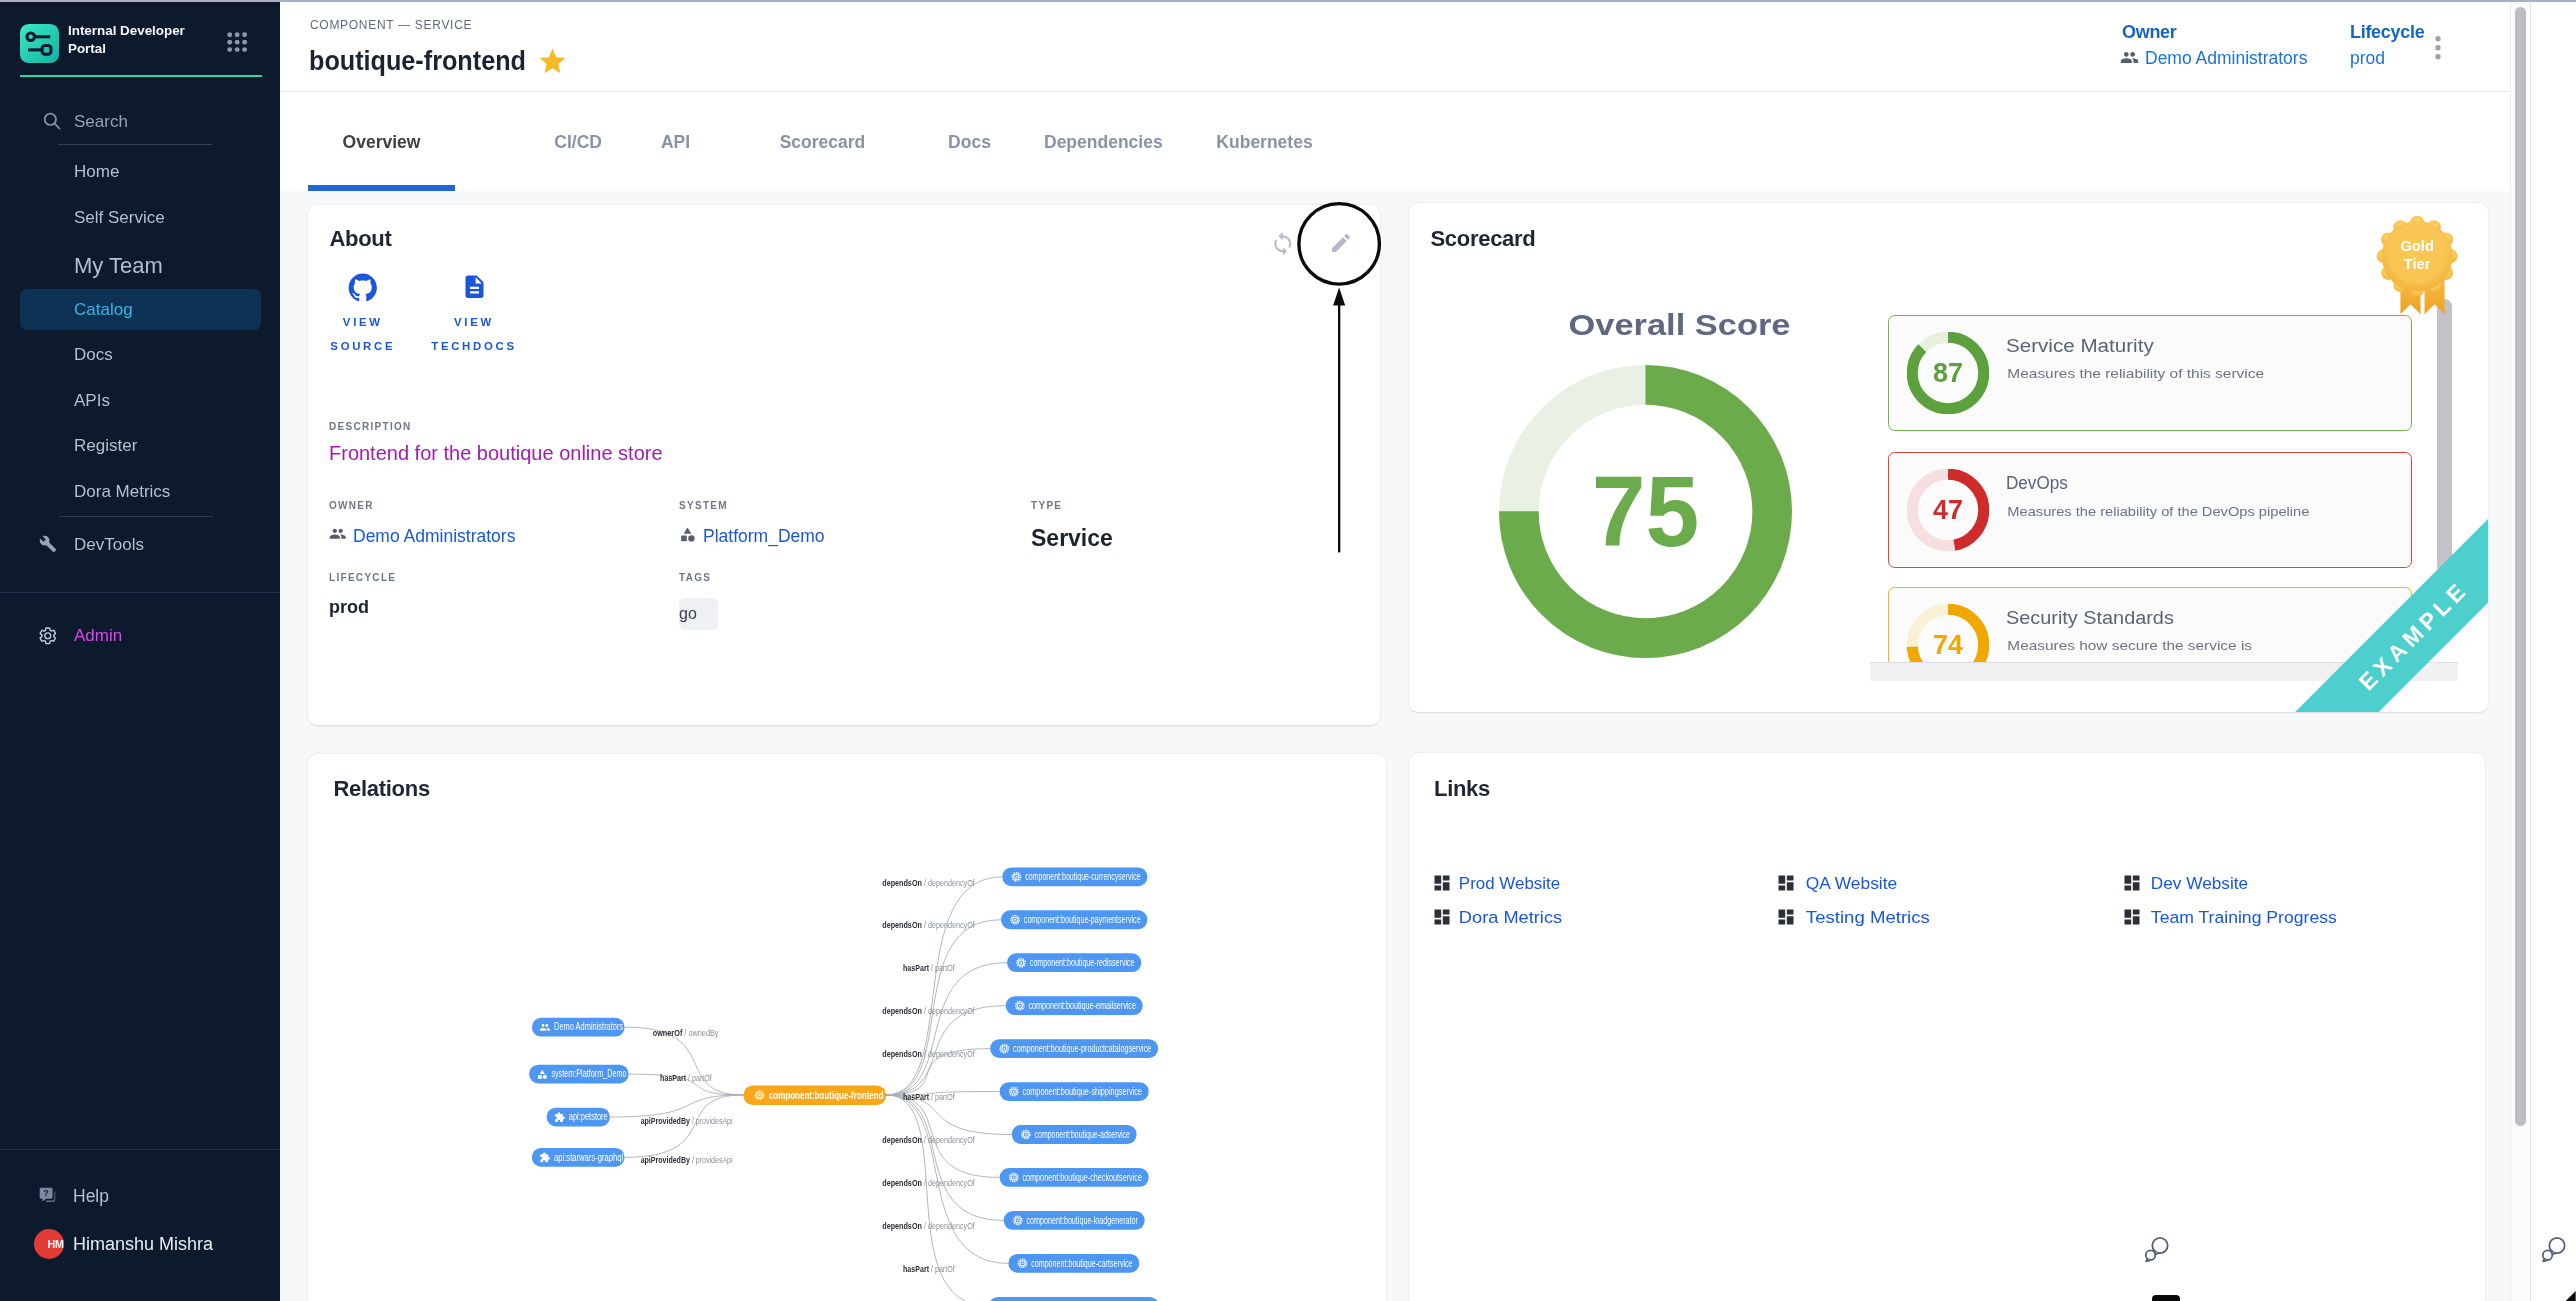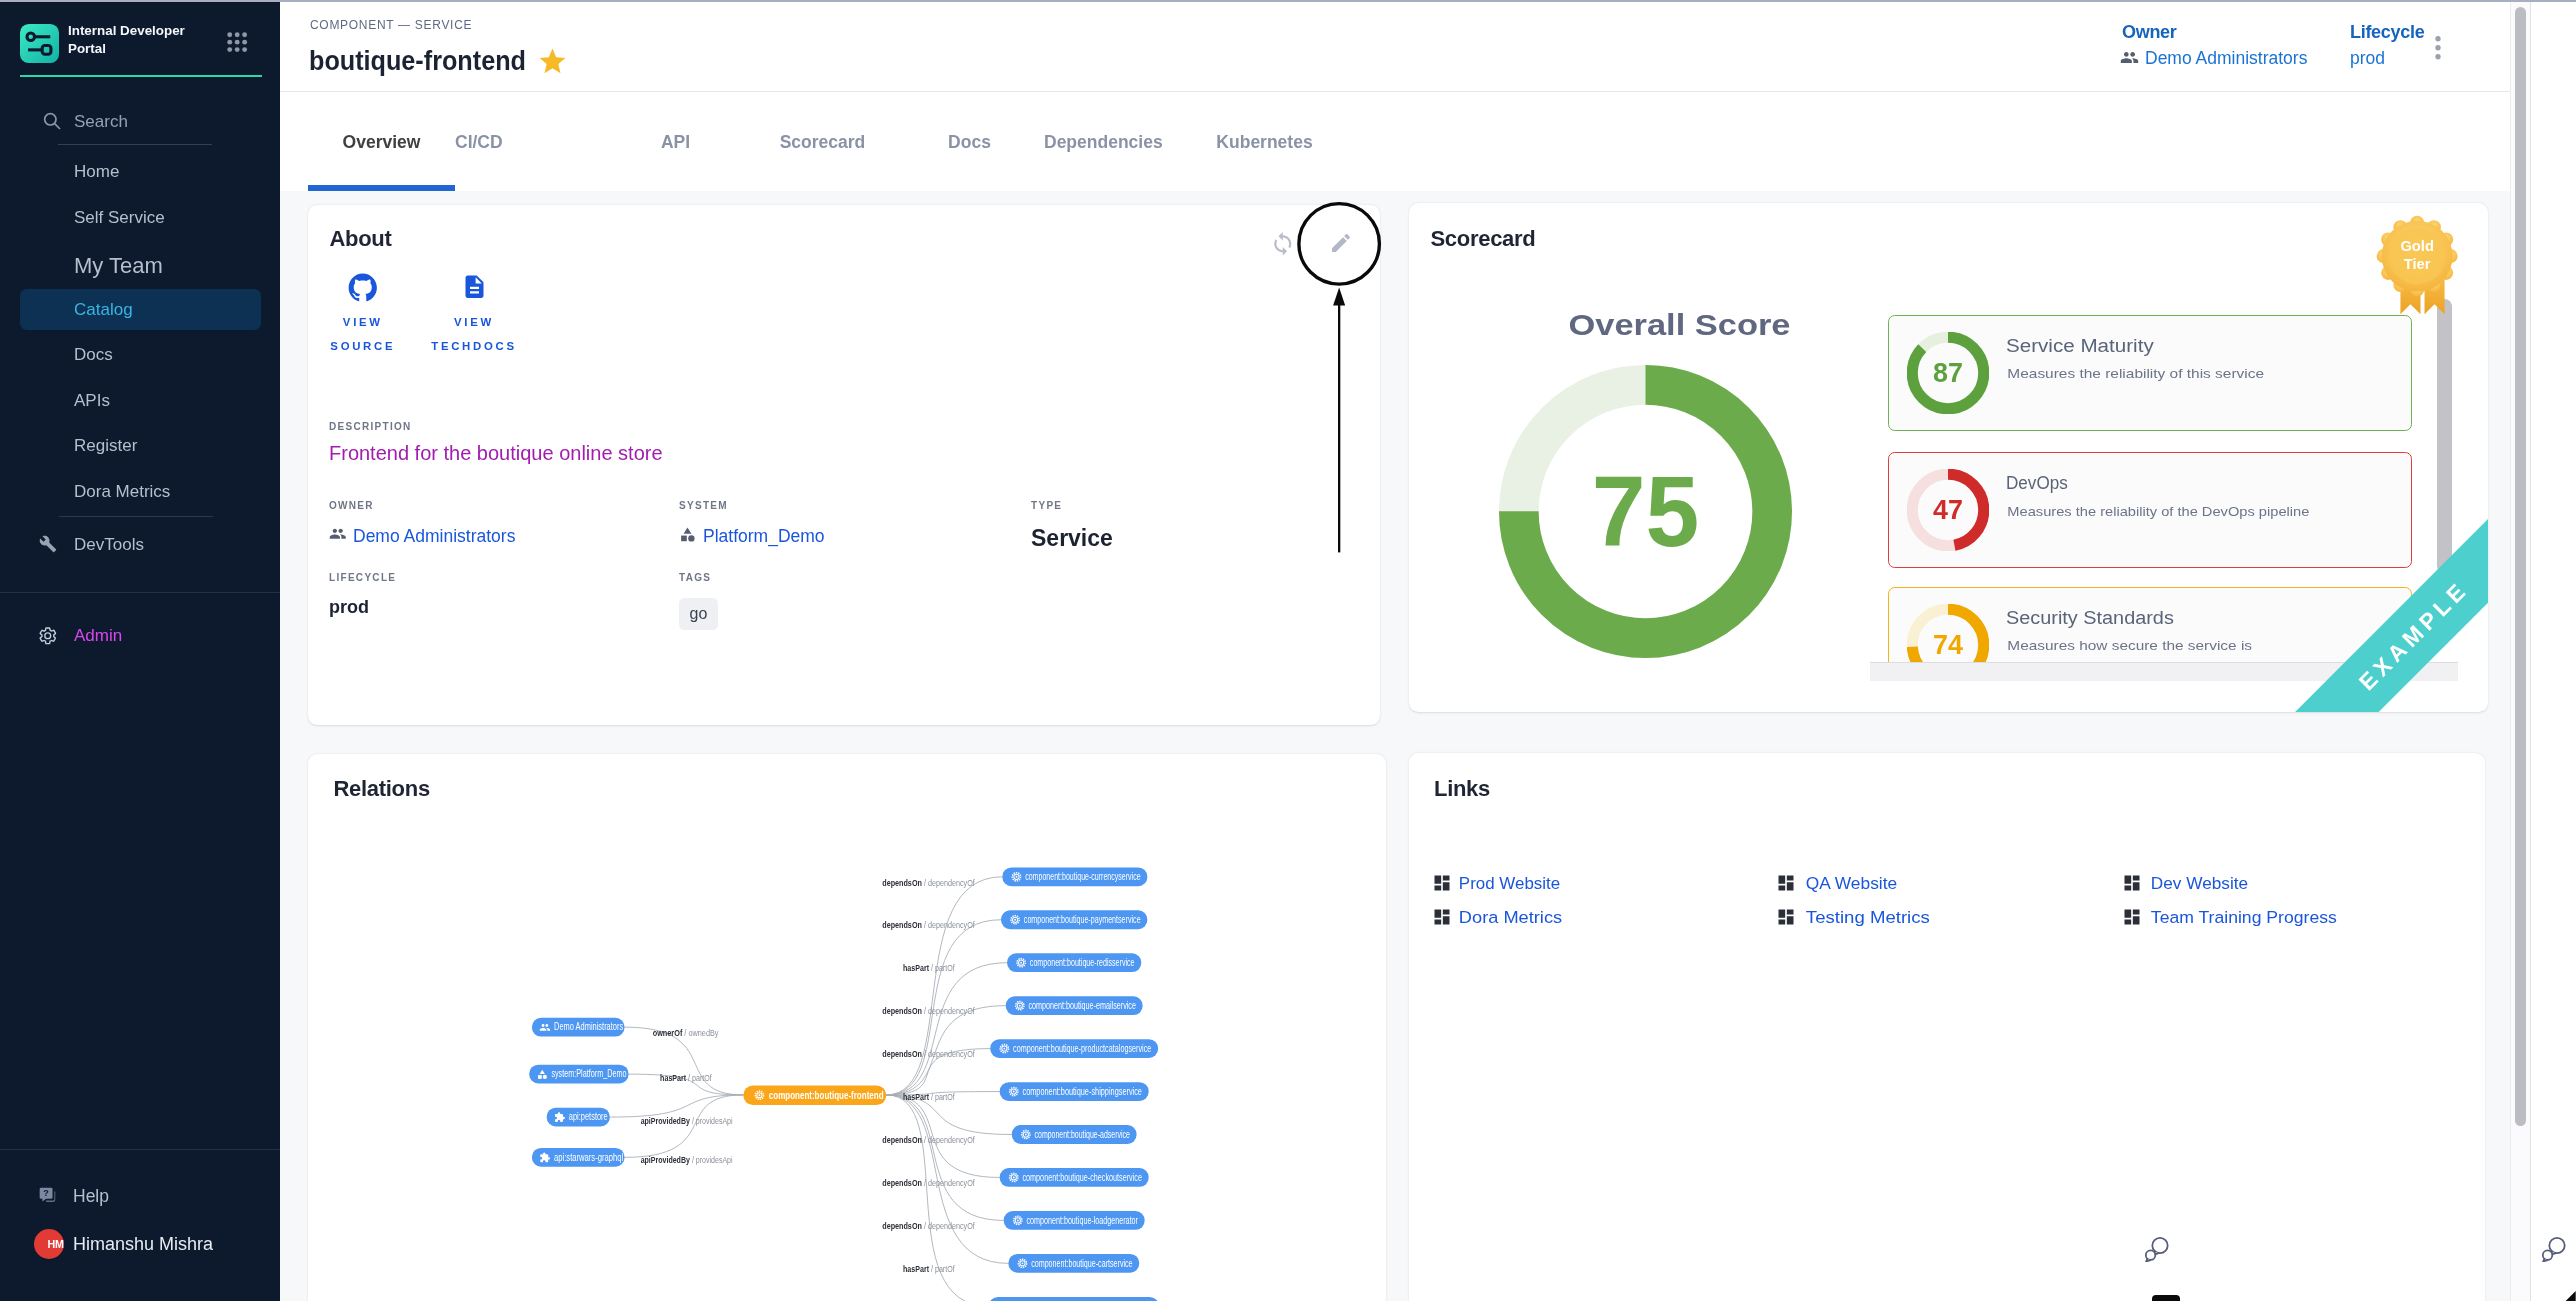--- a/index.html
+++ b/index.html
@@ -94,21 +94,21 @@
 <div class="abs" style="left:2350px;top:48px;font-size:17.5px;color:#1a73d4">prod</div>
 <svg class="abs" style="left:2435px;top:36px" width="6" height="23.5" viewBox="0 0 9 35">
     <g fill="#9aa0ad">
       <circle cx="4.5" cy="4" r="4"></circle>
       <circle cx="4.5" cy="17.5" r="4"></circle>
       <circle cx="4.5" cy="31" r="4"></circle>
     </g>
   </svg>
 <div class="abs" style="left:280px;top:92px;width:2296px;height:99px;background:#fff"></div>
 <div class="abs" style="left:308px;top:132px;width:147px;text-align:center;font-size:17.5px;font-weight:700;color:#404040">Overview</div>
-<div class="abs" style="left:455px;top:132px;width:147px;text-align:left;font-size:17.5px;font-weight:700;color:#8a93a5">CI/CD</div>
+<div class="abs" style="left:455px;top:132px;width:147px;text-align:right;font-size:17.5px;font-weight:700;color:#8a93a5">CI/CD</div>
 <div class="abs" style="left:602px;top:132px;width:147px;text-align:center;font-size:17.5px;font-weight:700;color:#8a93a5">API</div>
 <div class="abs" style="left:749px;top:132px;width:147px;text-align:center;font-size:17.5px;font-weight:700;color:#8a93a5">Scorecard</div>
 <div class="abs" style="left:896px;top:132px;width:147px;text-align:center;font-size:17.5px;font-weight:700;color:#8a93a5">Docs</div>
 <div class="abs" style="left:1044px;top:132px;width:147px;font-size:17.5px;font-weight:700;color:#8a93a5">Dependencies</div>
 <div class="abs" style="left:1191px;top:132px;width:147px;text-align:center;font-size:17.5px;font-weight:700;color:#8a93a5">Kubernetes</div>
 <div class="abs" style="left:308px;top:185px;width:147px;height:6px;background:#2166d3"></div>
 <div class="card" style="left:308px;top:205px;width:1072px;height:520px">
     <div class="ctitle abs" style="left:21.5px;top:21px">About</div>
     <svg class="abs" style="left:40px;top:68px" width="29.5" height="29.5" viewBox="0 0 24 24">
       <path fill="#1a56db" d="M12 .5C5.65.5.5 5.65.5 12c0 5.08 3.29 9.39 7.86 10.91.58.11.79-.25.79-.55 0-.27-.01-1.17-.02-2.12-3.2.7-3.88-1.36-3.88-1.36-.52-1.33-1.28-1.68-1.28-1.68-1.04-.71.08-.7.08-.7 1.15.08 1.76 1.19 1.76 1.19 1.03 1.76 2.69 1.25 3.35.96.1-.75.4-1.25.73-1.54-2.56-.29-5.25-1.28-5.25-5.68 0-1.26.45-2.28 1.19-3.09-.12-.29-.52-1.46.11-3.05 0 0 .97-.31 3.17 1.18.92-.26 1.91-.38 2.89-.39.98 0 1.97.13 2.89.39 2.2-1.49 3.16-1.18 3.16-1.18.63 1.59.24 2.76.12 3.05.74.81 1.18 1.83 1.18 3.09 0 4.42-2.69 5.39-5.26 5.67.41.36.78 1.06.78 2.14 0 1.54-.01 2.78-.01 3.16 0 .31.21.67.8.55C20.22 21.38 23.5 17.08 23.5 12c0-6.35-5.15-11.5-11.5-11.5z"></path>
@@ -140,21 +140,21 @@
         <circle cx="17.5" cy="17.5" r="4.5"></circle>
         <path d="M3 13.5h8v8H3z"></path>
       </g>
     </svg>
     <div class="abs blue" style="left:395px;top:321px;font-size:17.5px">Platform_Demo</div>
     <div class="lbl abs" style="left:723px;top:295px">TYPE</div>
     <div class="abs" style="left:723px;top:320px;font-size:23px;font-weight:700;color:#1b2230">Service</div>
     <div class="lbl abs" style="left:21px;top:367px">LIFECYCLE</div>
     <div class="abs" style="left:21px;top:392px;font-size:18px;font-weight:700;color:#1b2230">prod</div>
     <div class="lbl abs" style="left:371px;top:367px">TAGS</div>
-    <div class="abs" style="left:371px;top:393px;width:39px;height:32px;border-radius:5.4px;background:#eef0f3;text-align:center;line-height:32px;font-size:16px;color:#3a4150">go</div>
+    <div class="abs" style="left:371px;top:393px;width:39px;height:32px;border-radius:5.4px;background:#eef0f3;text-align:left;line-height:32px;font-size:16px;color:#3a4150">go</div>
   </div>
 <svg class="abs" style="left:1262px;top:198px;z-index:40" width="161" height="366" viewBox="0 0 240 545">
 <circle cx="115" cy="68" r="60" fill="none" stroke="#0a0a0a" stroke-width="5"></circle>
 <line x1="115" y1="155" x2="115" y2="528" stroke="#0a0a0a" stroke-width="3.5"></line>
 <polygon points="115,133 106,160 124,160" fill="#0a0a0a"></polygon>
 </svg>
 <div class="card" style="left:1409px;top:203px;width:1079px;height:509px;overflow:hidden">
     <div class="ctitle abs" style="left:21.5px;top:23px">Scorecard</div>
     <svg class="abs" style="left:69px;top:101px" width="403" height="40" viewBox="0 0 600 60">
       <text x="300" y="46" text-anchor="middle" font-size="43" font-weight="bold" fill="#5f6880" lengthAdjust="spacingAndGlyphs" textLength="333">Overall Score</text>

